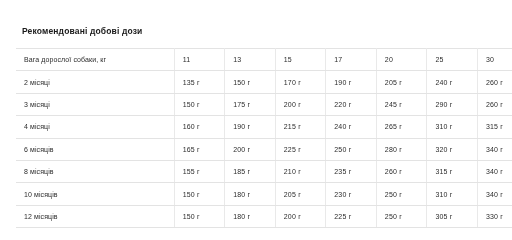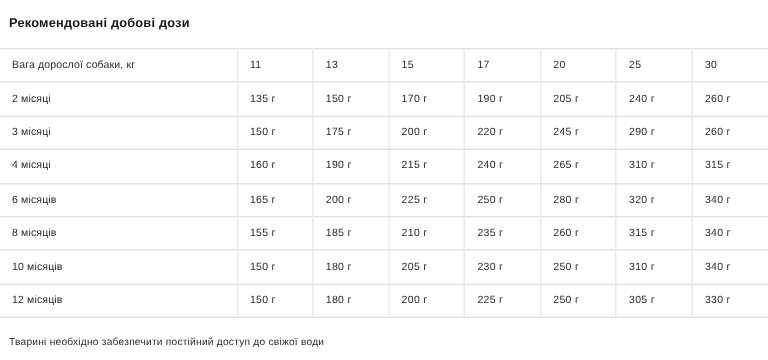--- a/index.html
+++ b/index.html
@@ -13,21 +13,21 @@
     overflow: hidden;
     font-family: "Liberation Sans", "DejaVu Sans", sans-serif;
     color: #222222;
     -webkit-font-smoothing: antialiased;
   }
   .page {
     position: relative;
     width: 512px;
     height: 232px;
     box-sizing: border-box;
-    padding: 0;
+    padding: 16px;
   }
   .doc-title {
     font-size: 8.5px;
     font-weight: bold;
     color: #1a1a1a;
     letter-spacing: 0.15px;
     padding: 9px 0 0 6px;
     line-height: 12px;
   }
   .table-wrap {

